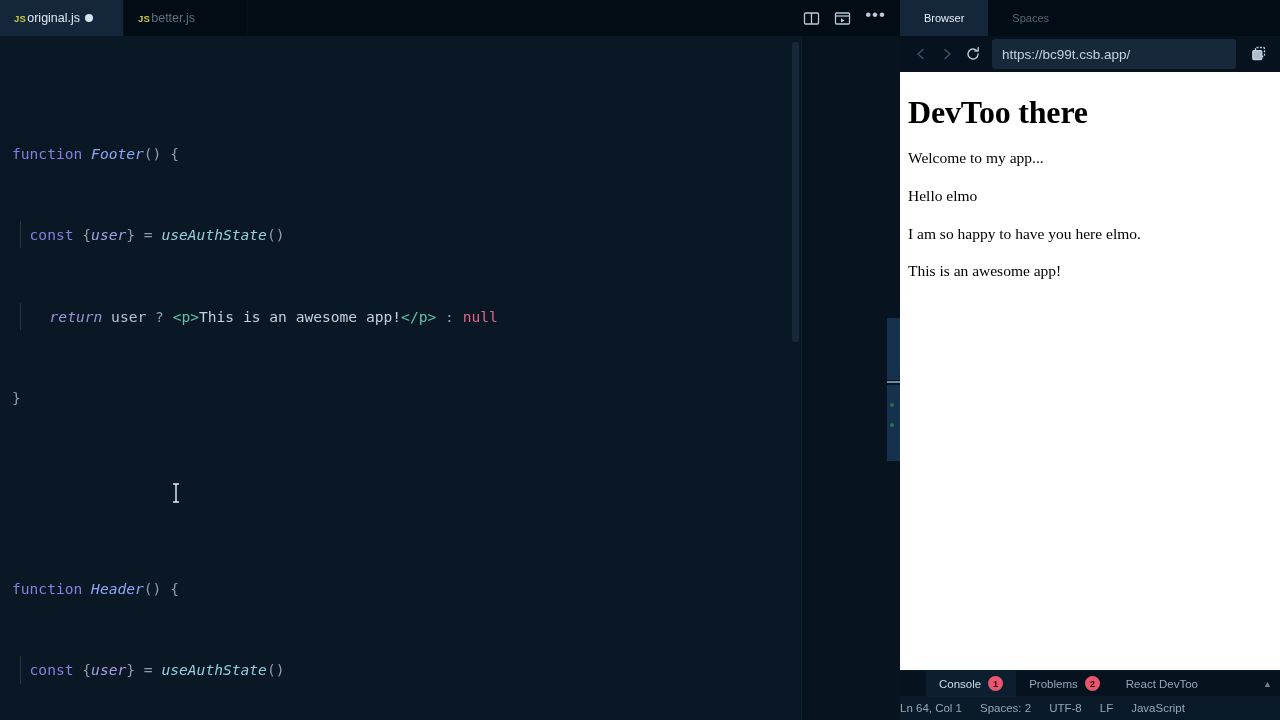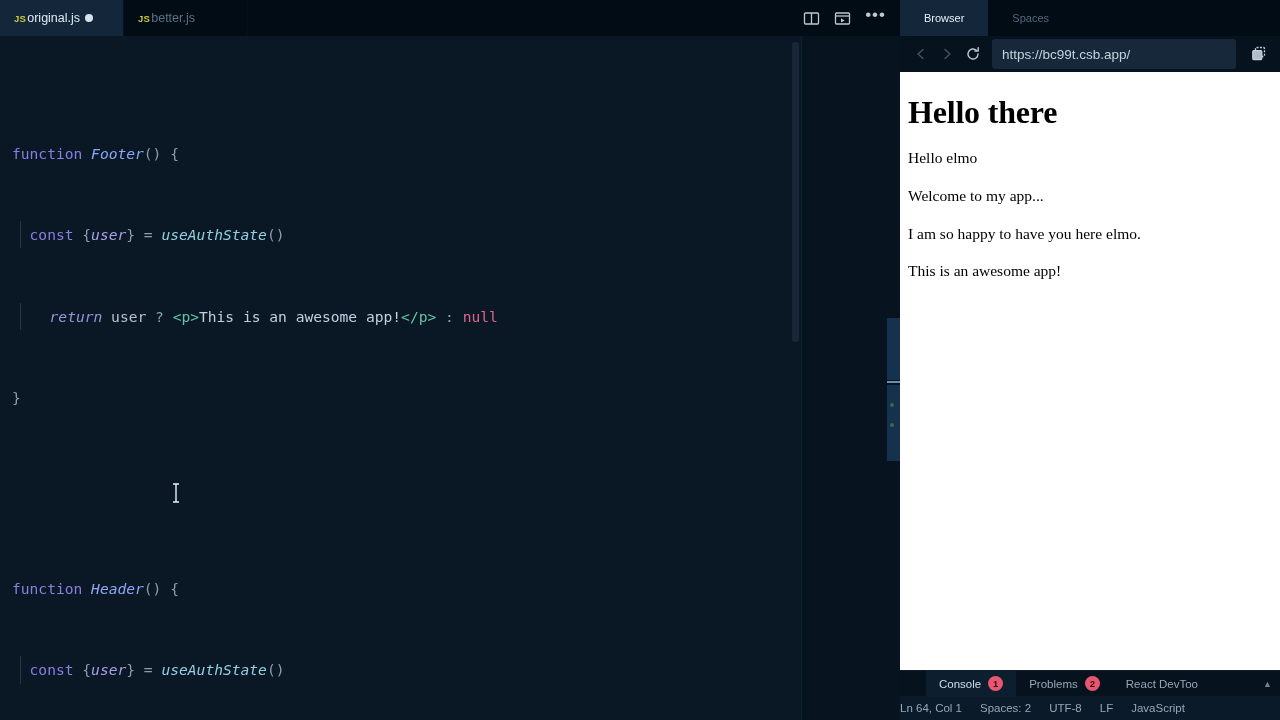--- a/index.html
+++ b/index.html
@@ -317,23 +317,23 @@
         <div class="urlfield" title="Enter URL">https://bc99t.csb.app/</div>
         <span class="copybtn">
           <svg width="16" height="16" viewBox="0 0 16 16" fill="none" stroke="currentColor" stroke-width="1.3">
             <rect x="4.5" y="1.5" width="9" height="9" rx="1" stroke-dasharray="2 1.4"></rect>
             <rect x="1.8" y="4.6" width="9" height="9" rx="1" fill="#aebdc9" stroke="currentColor"></rect>
           </svg>
         </span>
       </div>
 
       <div class="preview">
-        <h1>Hello there</h1>
+        <h1>DevToo there</h1>
+        <p>Welcome to my app...</p>
         <p>Hello elmo</p>
-        <p>Welcome to my app...</p>
         <p>I am so happy to have you here elmo.</p>
         <p>This is an awesome app!</p>
       </div>
 
       <div class="console-tabs">
         <div class="ctab active">
           <span>Console</span>
           <span class="cbadge">1</span>
         </div>
         <div class="ctab">

